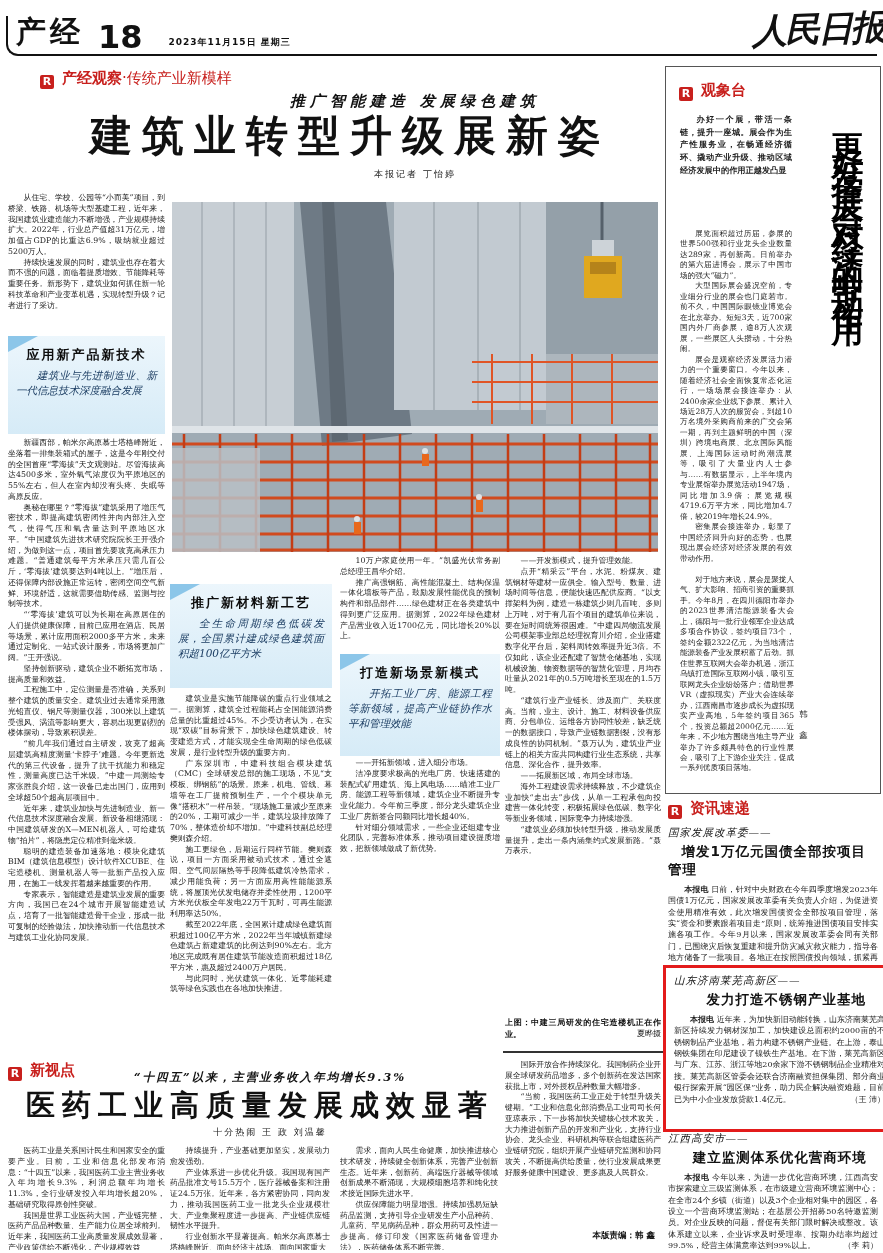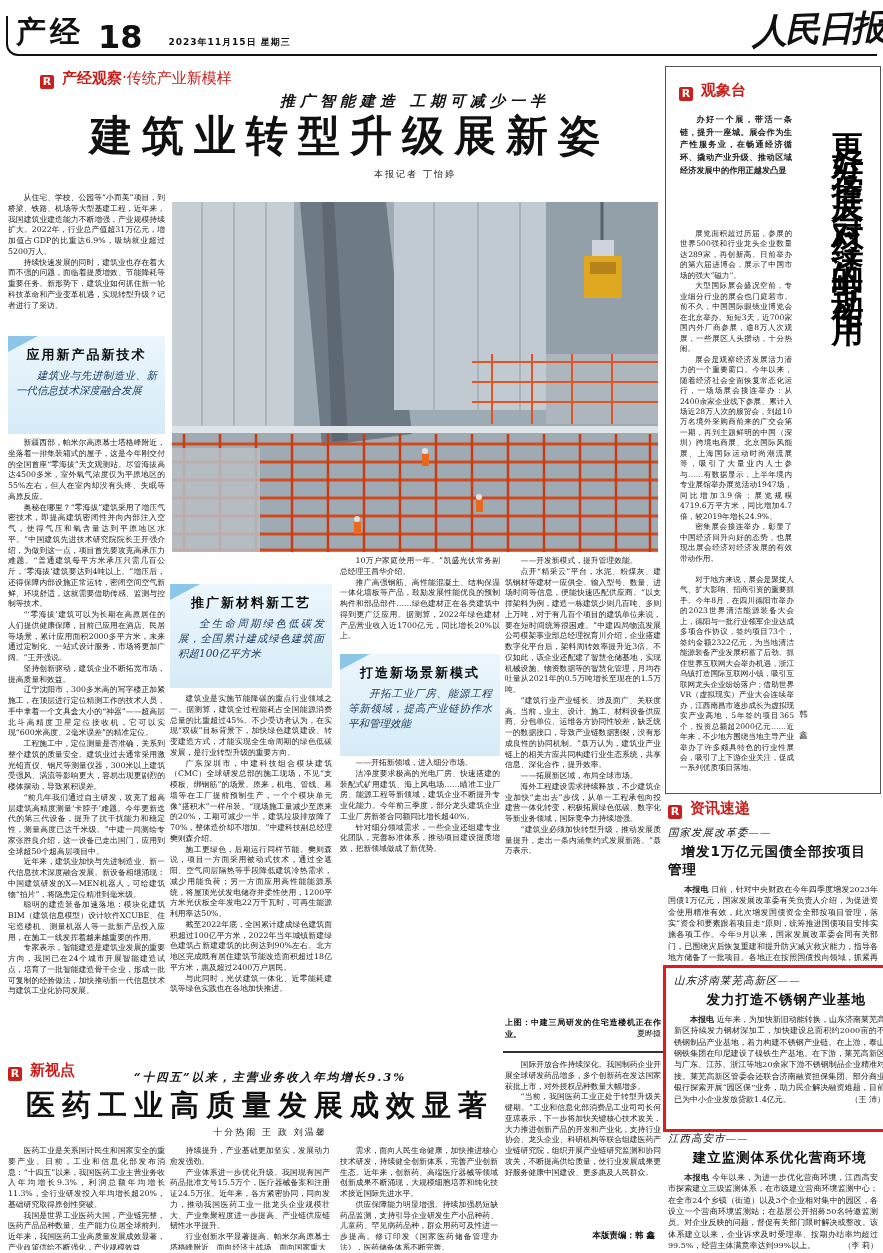--- a/index.html
+++ b/index.html
@@ -77,21 +77,21 @@
     <span class="sans section-name">产经</span>
     <span class="sans page-no">18</span>
     <span class="sans date">2023年11月15日 星期三</span>
   </div>
   <div class="abs masthead serif">人民日报</div>
 
   <div class="abs" style="left:40px;top:68px;">
     <span class="rlogo">R</span>
     <span class="col-label"><b>产经观察</b><span class="lite">·传统产业新模样</span></span>
   </div>
-  <div class="abs kicker" style="left:170px;top:92px;width:490px;">推广智能建造  工期可减少一半</div>
+  <div class="abs kicker" style="left:170px;top:92px;width:490px;">推广智能建造  发展绿色建筑</div>
   <div class="abs headline" style="left:30px;top:108px;width:640px;">建筑业转型升级展新姿</div>
   <div class="abs byline" style="left:170px;top:168px;width:490px;">本报记者  丁怡婷</div>
 
   <div class="abs photo">
     <svg width="486" height="350" viewBox="0 0 486 350" xmlns="http://www.w3.org/2000/svg">
       <rect width="486" height="350" fill="#9fabb4"></rect>
       <rect x="0" y="0" width="122" height="228" fill="#c7ced4"></rect>
       <line x1="30" y1="0" x2="30" y2="228" stroke="#aeb6bd" stroke-width="2"></line>
       <line x1="62" y1="0" x2="62" y2="228" stroke="#aeb6bd" stroke-width="2"></line>
       <line x1="94" y1="0" x2="94" y2="228" stroke="#aeb6bd" stroke-width="2"></line>
@@ -162,21 +162,20 @@
   <div class="abs fbox" style="left:8px;top:336px;width:141px;height:82px;">
     <div class="fbox-title">应用新产品新技术</div>
     <div class="fbox-sub">建筑业与先进制造业、新一代信息技术深度融合发展</div>
   </div>
 
   <div class="abs body-sm" style="left:8px;top:438px;width:157px;height:642px;">
       <p>新疆西部，帕米尔高原慕士塔格峰附近，坐落着一排集装箱式的屋子，这是今年刚交付的全国首座“零海拔”天文观测站。尽管海拔高达4500多米，室外氧气浓度仅为平原地区的55%左右，但人在室内却没有头疼、失眠等高原反应。</p>
       <p>奥秘在哪里？“零海拔”建筑采用了增压气密技术，即提高建筑密闭性并向内部注入空气，使得气压和氧含量达到平原地区水平。”中国建筑先进技术研究院院长王开强介绍，为做到这一点，项目首先要攻克高承压力难题。“普通建筑每平方米承压只需几百公斤，‘零海拔’建筑要达到4吨以上。”增压后，还得保障内部设施正常运转，密闭空间空气新鲜、环境舒适，这就需要借助传感、监测与控制等技术。</p>
       <p>“‘零海拔’建筑可以为长期在高原居住的人们提供健康保障，目前已应用在酒店、民居等场景，累计应用面积2000多平方米，未来通过定制化、一站式设计服务，市场将更加广阔。”王开强说。</p>
       <p>坚持创新驱动，建筑企业不断拓宽市场，提高质量和效益。</p>
-      <p>辽宁沈阳市，300多米高的写字楼正加紧施工，在顶层进行定位精测工作的技术人员，手中拿着一个文具盒大小的“神器”——超高层北斗高精度卫星定位接收机，它可以实现“600米高度、2毫米误差”的精准定位。</p>
       <p>工程施工中，定位测量是否准确，关系到整个建筑的质量安全。建筑业过去通常采用激光铅直仪、钢尺等测量仪器，300米以上建筑受强风、涡流等影响更大，容易出现更剧烈的楼体摆动，导致累积误差。</p>
       <p>“前几年我们通过自主研发，攻克了超高层建筑高精度测量‘卡脖子’难题。今年更新迭代的第三代设备，提升了抗干扰能力和稳定性，测量高度已达千米级。”中建一局测绘专家张胜良介绍，这一设备已走出国门，应用到全球超50个超高层项目中。</p>
       <p>近年来，建筑业加快与先进制造业、新一代信息技术深度融合发展。新设备相继涌现：中国建筑研发的X—MEN机器人，可给建筑物“拍片”，将隐患定位精准到毫米级。</p>
       <p>聪明的建造装备加速落地：模块化建筑BIM（建筑信息模型）设计软件XCUBE、住宅造楼机、测量机器人等一批新产品投入应用，在施工一线发挥着越来越重要的作用。</p>
       <p>专家表示，智能建造是建筑业发展的重要方向，我国已在24个城市开展智能建造试点，培育了一批智能建造骨干企业，形成一批可复制的经验做法，加快推动新一代信息技术与建筑工业化协同发展。</p>
     </div>
 
   <div class="abs fbox" style="left:170px;top:584px;width:146px;height:88px;">
     <div class="fbox-title">推广新材料新工艺</div>
     <div class="fbox-sub">全生命周期绿色低碳发展，全国累计建成绿色建筑面积超100亿平方米</div>

